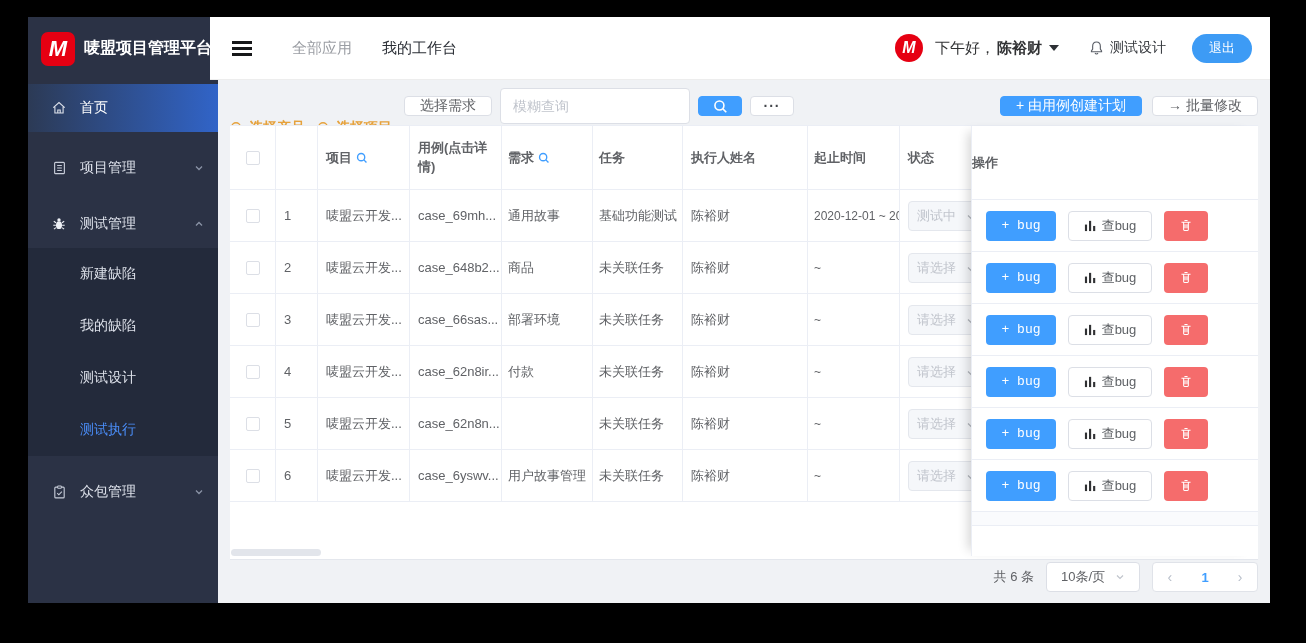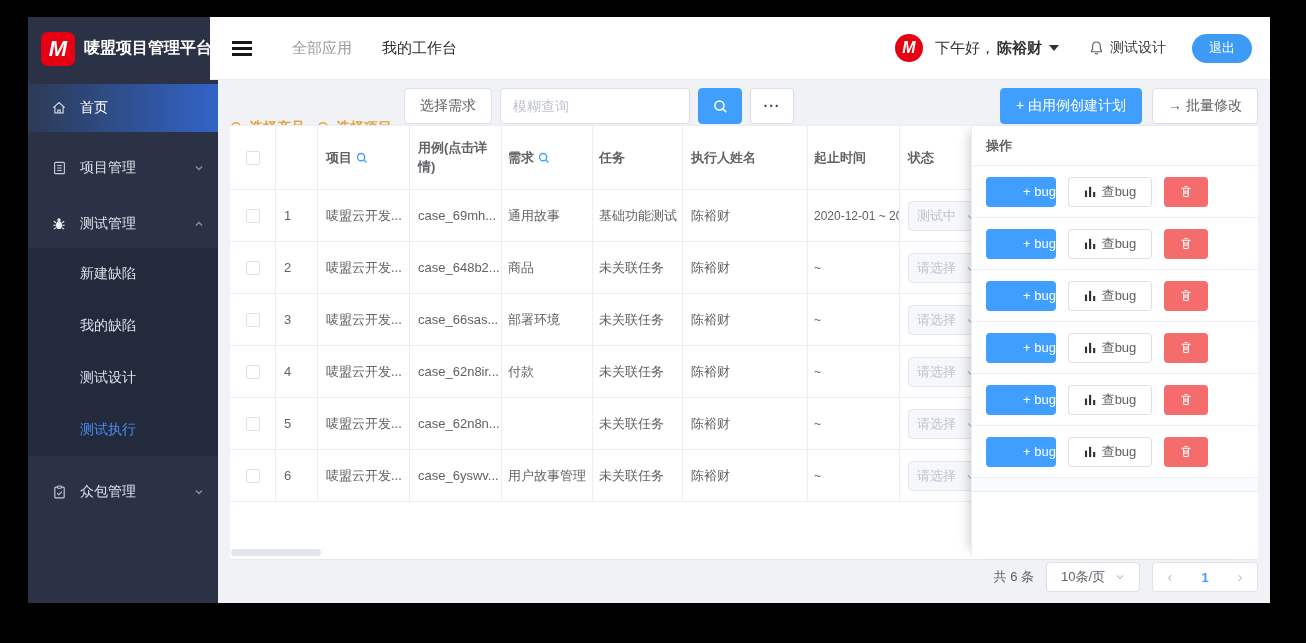--- a/index.html
+++ b/index.html
@@ -38,21 +38,21 @@
   .s-sub { background:#232a3b; }
   .s-sub .s-item { height:52px; padding-left:52px; }
   .s-sub .s-item.active { color:#4a8df8; }
   .s-item.clipped { margin-top:22px; }
 
   .main { flex:1; background:#f0f2f5; position:relative; overflow:hidden; }
 
   
   .filterbar { position:absolute; top:8px; left:12px; right:12px; height:36px; display:flex; align-items:center; }
   .f-link { color:#e6a23c; font-size:14px; font-weight:bold; display:flex; align-items:center; gap:5px; margin-right:12px; cursor:pointer; white-space:nowrap;margin-top:43px; }
-  .btn { height:36px; border:1px solid #dcdfe6; background:#fff; border-radius:4px; font-size:14px; color:#606266; display:inline-flex; align-items:center; justify-content:center; padding:0 15px; cursor:pointer; white-space:nowrap; font-family:inherit; }
+  .btn { height:20px; border:1px solid #dcdfe6; background:#fff; border-radius:4px; font-size:14px; color:#606266; display:inline-flex; align-items:center; justify-content:center; padding:0 15px; cursor:pointer; white-space:nowrap; font-family:inherit; }
   .btn-primary { background:#409eff; border-color:#409eff; color:#fff; }
   .f-input { width:190px; height:36px; border:1px solid #dcdfe6; border-radius:4px; padding:0 12px; font-size:14px; color:#606266; margin:0 8px 0 8px; outline:none; font-family:inherit; }
   .f-input::placeholder { color:#c0c4cc; }
   .sq { width:44px; padding:0; }
   .more-btn { margin-left:8px; letter-spacing:1px; font-weight:bold; color:#43464b; }
   .spacer { flex:1; }
   .batch-btn { margin-left:10px; }
 
   
   .card { position:absolute; left:12px; right:12px; top:45px; height:435px; background:#fff; border-top:1px solid #ebeef5; border-bottom:1px solid #e4e7ed; }
@@ -69,24 +69,24 @@
   .cw6 { width:90px; padding:0 6px; }
   .cw7 { width:125px; }
   .cw8 { width:92px; font-size:12px; padding:0 6px; }
   .cw9 { width:100px; border-right:none; }
   .checkbox { width:14px; height:14px; border:1px solid #dcdfe6; border-radius:2px; background:#fff; cursor:pointer; flex:none; }
   .sel { width:74px; height:30px; background:#f5f7fa; border:1px solid #e4e7ed; border-radius:4px; display:flex; align-items:center; padding:0 20px 0 8px; position:relative; color:#c0c4cc; font-size:13px; overflow:hidden; white-space:nowrap; cursor:not-allowed; flex:none; }
   .sel .sel-caret { position:absolute; right:5px; top:10px; }
 
   
   .op-panel { position:absolute; top:0; right:0; width:287px; height:430px; background:#fff; border-left:1px solid #ebeef5; box-shadow:-9px 0 10px -6px rgba(0,0,0,.16); }
-  .op-h { height:40px; display:flex; align-items:center; padding-left:14px; font-size:13px; font-weight:bold; color:#606266; border-bottom:1px solid #ebeef5; }
+  .op-h { height:74px; display:flex; align-items:center; font-size:13px; font-weight:bold; color:#606266; border-bottom:1px solid #ebeef5; }
   .op-row { height:52px; display:flex; align-items:center; gap:12px; padding-left:14px; border-bottom:1px solid #ebeef5; }
   .op-strip { height:14px; background:#fafbfd; border-bottom:1px solid #ebeef5; }
-  .b-add { width:70px; height:30px; background:#409eff; border:none; border-radius:4px; color:#fff; font-size:13px; cursor:pointer; font-family:Liberation Sans, sans-serif;text-align:right; }
+  .b-add { width:70px; height:30px; background:#409eff; border:none; border-radius:4px; color:#fff; font-size:13px; cursor:pointer; font-family:Liberation Mono, monospace; }
   .b-view { width:84px; height:30px; background:#fff; border:1px solid #dcdfe6; border-radius:4px; color:#5f6266; font-size:13px; cursor:pointer; display:flex; align-items:center; justify-content:center; gap:5px; font-family:Liberation Sans, sans-serif; }
   .b-del { width:44px; height:30px; background:#f56c6c; border:none; border-radius:4px; cursor:pointer; display:flex; align-items:center; justify-content:center; }
   .sb-thumb { position:absolute; left:1px; bottom:3px; width:90px; height:7px; background:#e2e5eb; border-radius:4px; }
 
   
   .pager { position:absolute; right:12px; bottom:11px; height:30px; display:flex; align-items:center; gap:12px; font-size:13px; color:#606266; }
   .psize { width:94px; height:30px; border:1px solid #dcdfe6; border-radius:4px; background:#fff; display:flex; align-items:center; justify-content:center; gap:10px; cursor:pointer; }
   .pnav { width:106px; height:30px; border:1px solid #e0e3e9; border-radius:4px; background:#fff; display:flex; align-items:center; justify-content:space-around; }
   .pnav .arrow { color:#b7bec9; font-size:14px; cursor:pointer; }
   .pnav .pg { color:#409eff; font-weight:bold; cursor:pointer; }

